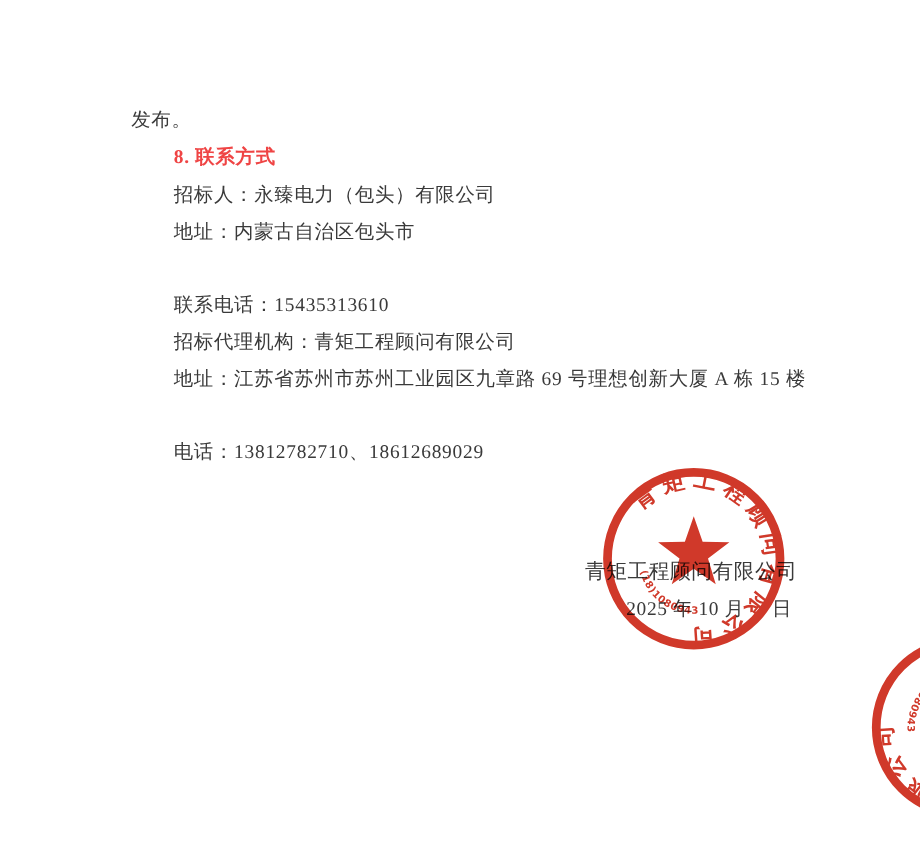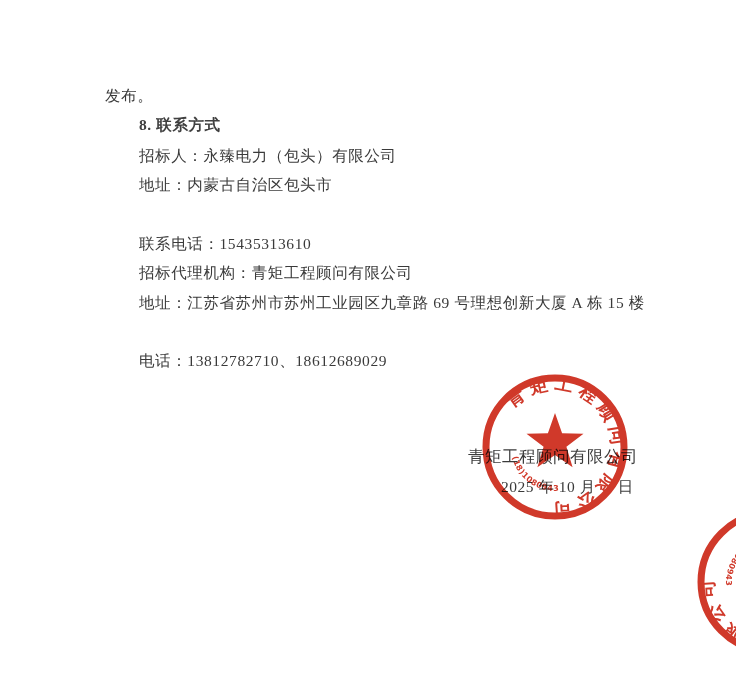--- a/index.html
+++ b/index.html
@@ -2,21 +2,21 @@
 <html><head>
 <meta charset="utf-8">
 <style>
   html,body{margin:0;padding:0;}
   body{width:736px;height:677px;overflow:hidden;background:#ffffff;
        font-family:"Liberation Serif", serif;}
   .page{position:relative;width:736px;height:677px;background:#ffffff;overflow:hidden;}
 
   .tline{position:absolute;font-size:15.5px;color:#3a3a3a;letter-spacing:0.6px;white-space:nowrap;}
   .t-publish{left:105px;top:86px;}
-  .t-heading{left:139px;top:115px;font-weight:bold;color:#404040;}
+  .t-heading{left:139px;top:115px;font-weight:bold;color:#ef4444;}
   .cline{left:139px;}
 
   .sig-company{position:absolute;left:468px;top:446px;font-size:16.5px;color:#3a3a3a;
                letter-spacing:0.5px;white-space:nowrap;z-index:1;}
   .sig-date{position:absolute;left:501px;top:477px;font-size:15.5px;color:#3a3a3a;
             letter-spacing:0.5px;white-space:nowrap;z-index:1;}
   .date-gap{display:inline-block;width:22px;}
 
   .seal{position:absolute;z-index:2;mix-blend-mode:multiply;}
   .seal-main{left:470px;top:362px;}

